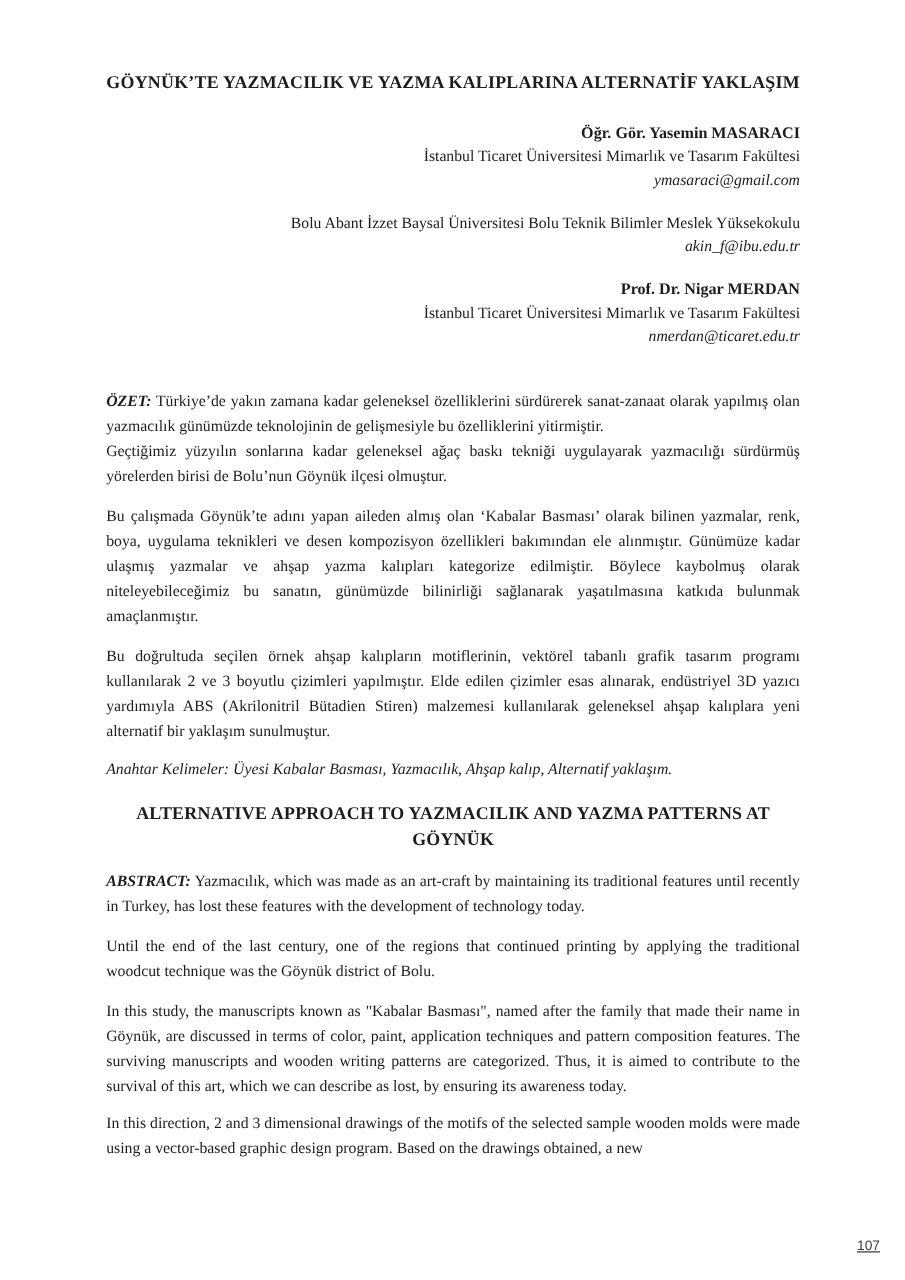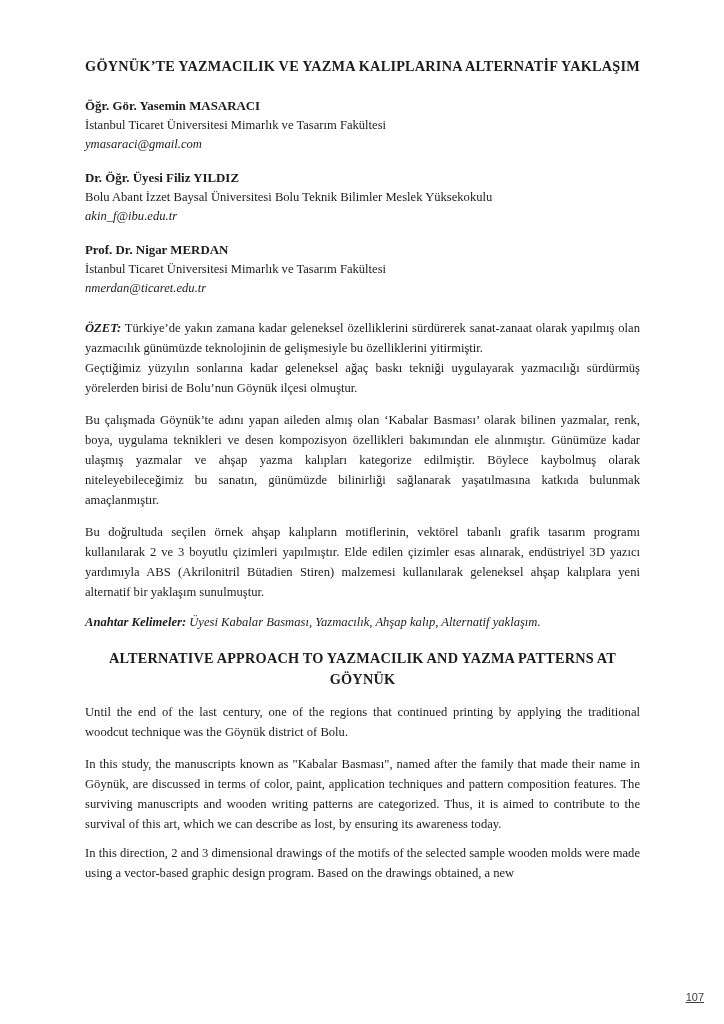--- a/index.html
+++ b/index.html
@@ -20,21 +20,21 @@
   }
   .doc-title {
     margin: 0 0 20px 0;
     text-align: center;
     font-size: 14.3px;
     font-weight: bold;
     line-height: 21px;
     letter-spacing: 0.2px;
   }
   .author-block {
-    text-align: left;
+    text-align: right;
     line-height: 19px;
     margin-bottom: 15px;
   }
   .author-name {
     font-weight: bold;
     font-size: 12.9px;
   }
   .author-affiliation {
     font-size: 12.6px;
   }
@@ -43,28 +43,28 @@
     font-size: 12.6px;
   }
   .body-para {
     margin: 0;
     text-align: justify;
     font-size: 12.6px;
     line-height: 20px;
   }
   .gap-before { margin-top: 12px; }
   .gap-before-sm { margin-top: 9px; }
-  .authors-end { margin-bottom: 20px; }
+  .authors-end { margin-bottom: 32px; }
   .lead-label { font-weight: bold; font-style: italic; }
   .keywords-line {
     margin-top: 10px;
     font-size: 12.6px;
     line-height: 20px;
   }
-  .keywords-label { font-weight: bold; font-style: italic; }
+  .keywords-label { font-weight: normal; font-style: italic; }
   .keywords-text { font-style: italic; }
   .section-heading-en {
     margin: 16px 0 12px 0;
     text-align: center;
     font-size: 14.3px;
     font-weight: bold;
     line-height: 21px;
     letter-spacing: 0.2px;
   }
   .page-number {
@@ -84,21 +84,20 @@
 
   <h1 class="doc-title">GÖYNÜK’TE YAZMACILIK VE YAZMA KALIPLARINA ALTERNATİF YAKLAŞIM</h1>
 
   <div class="author-block">
     <div class="author-name">Öğr. Gör. Yasemin MASARACI</div>
     <div class="author-affiliation">İstanbul Ticaret Üniversitesi Mimarlık ve Tasarım Fakültesi</div>
     <div class="author-email">ymasaraci@gmail.com</div>
   </div>
 
   <div class="author-block">
-    <div class="author-name">Dr. Öğr. Üyesi Filiz YILDIZ</div>
     <div class="author-affiliation">Bolu Abant İzzet Baysal Üniversitesi Bolu Teknik Bilimler Meslek Yüksekokulu</div>
     <div class="author-email">akin_f@ibu.edu.tr</div>
   </div>
 
   <div class="author-block authors-end">
     <div class="author-name">Prof. Dr. Nigar MERDAN</div>
     <div class="author-affiliation">İstanbul Ticaret Üniversitesi Mimarlık ve Tasarım Fakültesi</div>
     <div class="author-email">nmerdan@ticaret.edu.tr</div>
   </div>
 
@@ -106,20 +105,21 @@
   <p class="body-para"><span>Geçtiğimiz yüzyılın sonlarına kadar geleneksel ağaç baskı tekniği uygulayarak yazmacılığı sürdürmüş yörelerden birisi de Bolu’nun Göynük ilçesi olmuştur.</span></p>
 
   <p class="body-para gap-before"><span>Bu çalışmada Göynük’te adını yapan aileden almış olan ‘Kabalar Basması’ olarak bilinen yazmalar, renk, boya, uygulama teknikleri ve desen kompozisyon özellikleri bakımından ele alınmıştır. Günümüze kadar ulaşmış yazmalar ve ahşap yazma kalıpları kategorize edilmiştir. Böylece kaybolmuş olarak niteleyebileceğimiz bu sanatın, günümüzde bilinirliği sağlanarak yaşatılmasına katkıda bulunmak amaçlanmıştır.</span></p>
 
   <p class="body-para gap-before"><span>Bu doğrultuda seçilen örnek ahşap kalıpların motiflerinin, vektörel tabanlı grafik tasarım programı kullanılarak 2 ve 3 boyutlu çizimleri yapılmıştır. Elde edilen çizimler esas alınarak, endüstriyel 3D yazıcı yardımıyla ABS (Akrilonitril Bütadien Stiren) malzemesi kullanılarak geleneksel ahşap kalıplara yeni alternatif bir yaklaşım sunulmuştur.</span></p>
 
   <p class="body-para keywords-line"><span class="keywords-label">Anahtar Kelimeler:</span><span class="keywords-text"> Üyesi Kabalar Basması, Yazmacılık, Ahşap kalıp, Alternatif yaklaşım.</span></p>
 
   <h2 class="section-heading-en">ALTERNATIVE APPROACH TO YAZMACILIK AND YAZMA PATTERNS AT GÖYNÜK</h2>
 
+  <p class="body-para"><span class="lead-label">ABSTRACT:</span><span> Yazmacılık, which was made as an art-craft by maintaining its traditional features until recently in Turkey, has lost these features with the development of technology today.</span></p>
 
   <p class="body-para gap-before"><span>Until the end of the last century, one of the regions that continued printing by applying the traditional woodcut technique was the Göynük district of Bolu.</span></p>
 
   <p class="body-para gap-before"><span>In this study, the manuscripts known as "Kabalar Basması", named after the family that made their name in Göynük, are discussed in terms of color, paint, application techniques and pattern composition features. The surviving manuscripts and wooden writing patterns are categorized. Thus, it is aimed to contribute to the survival of this art, which we can describe as lost, by ensuring its awareness today.</span></p>
 
   <p class="body-para gap-before-sm"><span>In this direction, 2 and 3 dimensional drawings of the motifs of the selected sample wooden molds were made using a vector-based graphic design program. Based on the drawings obtained, a new</span></p>
 
   <div class="page-number">107</div>
 
 </div>

